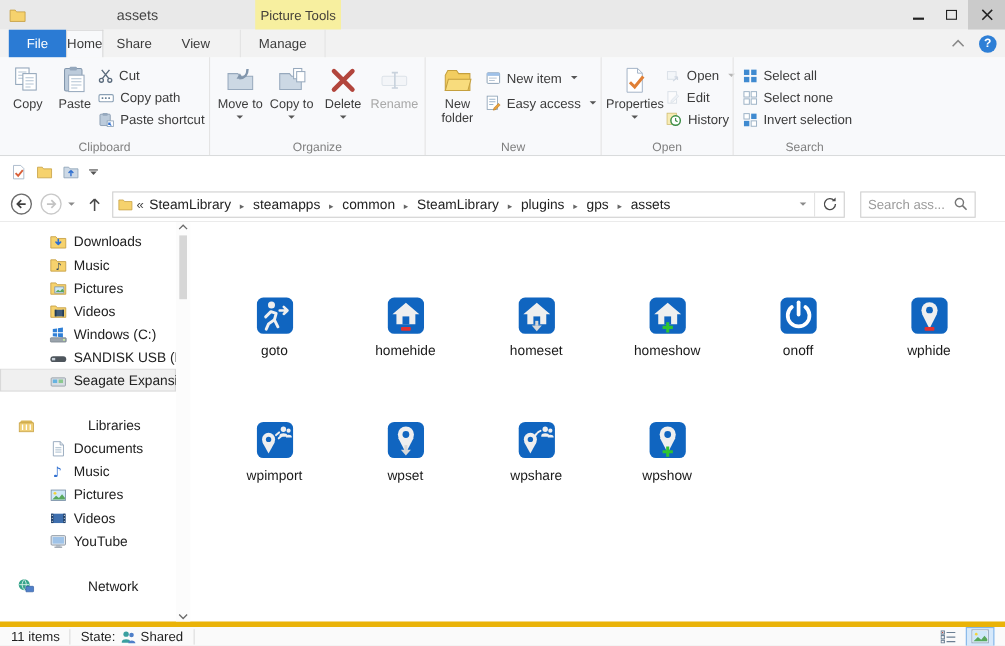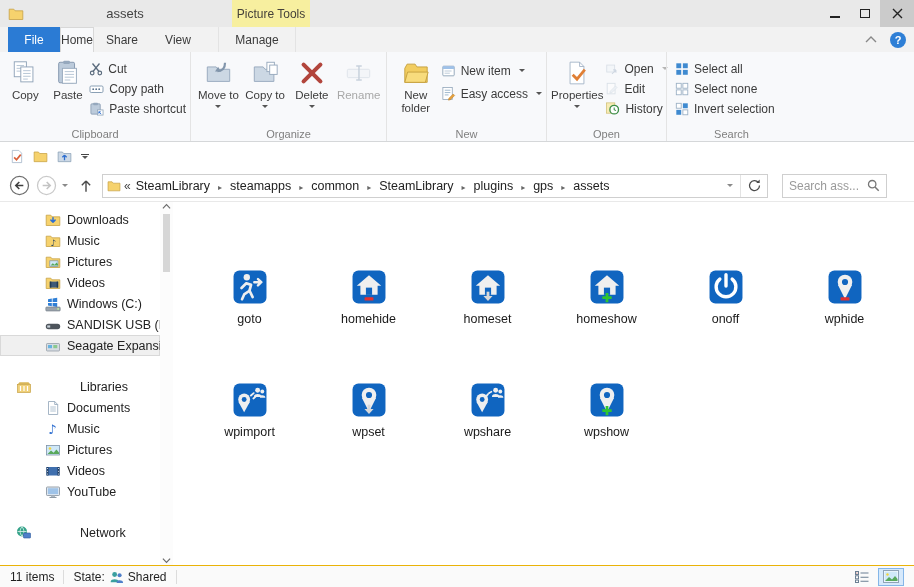--- a/index.html
+++ b/index.html
@@ -73,21 +73,21 @@
   .sidescroll{width:13px;display:flex;flex-direction:column;align-items:center;padding:1px 0;background:#fcfcfc;}
   .strack{flex:1;width:9px;position:relative;}
   .sthumb{position:absolute;top:4px;left:1px;width:7px;height:58px;background:#d6d6d6;}
   .files{flex:1;padding:68px 0 0 17px;}
   .fgrid{display:grid;grid-template-columns:repeat(6,119px);grid-auto-rows:113px;}
   .fcell{display:flex;flex-direction:column;align-items:center;}
   .tile{width:34px;height:34px;}
   .fname{margin-top:8px;font-size:12.5px;color:#1a1a1a;}
 
   
-  .statusbar{height:22px;background:#fafafa;border-top:1px solid #eab308;display:flex;align-items:center;padding:0 10px;font-size:12px;color:#1f1f1f;}
+  .statusbar{height:22px;background:#fafafa;border-top:5px solid #eab308;display:flex;align-items:center;padding:0 10px;font-size:12px;color:#1f1f1f;}
   .sdiv{width:1px;height:14px;background:#dcdcdc;margin:0 9px;}
   .state-grp{display:flex;align-items:center;gap:4px;}
   .viewbtns{margin-left:auto;display:flex;gap:3px;align-items:center;}
   .viewbtn{width:26px;height:18px;display:flex;align-items:center;justify-content:center;border:1px solid transparent;}
   .viewbtn.selected{background:#d6e9fb;border-color:#84b6e8;}
   svg text{font-family:"DejaVu Sans",sans-serif;}
 </style>
 </head>
 <body>
 

